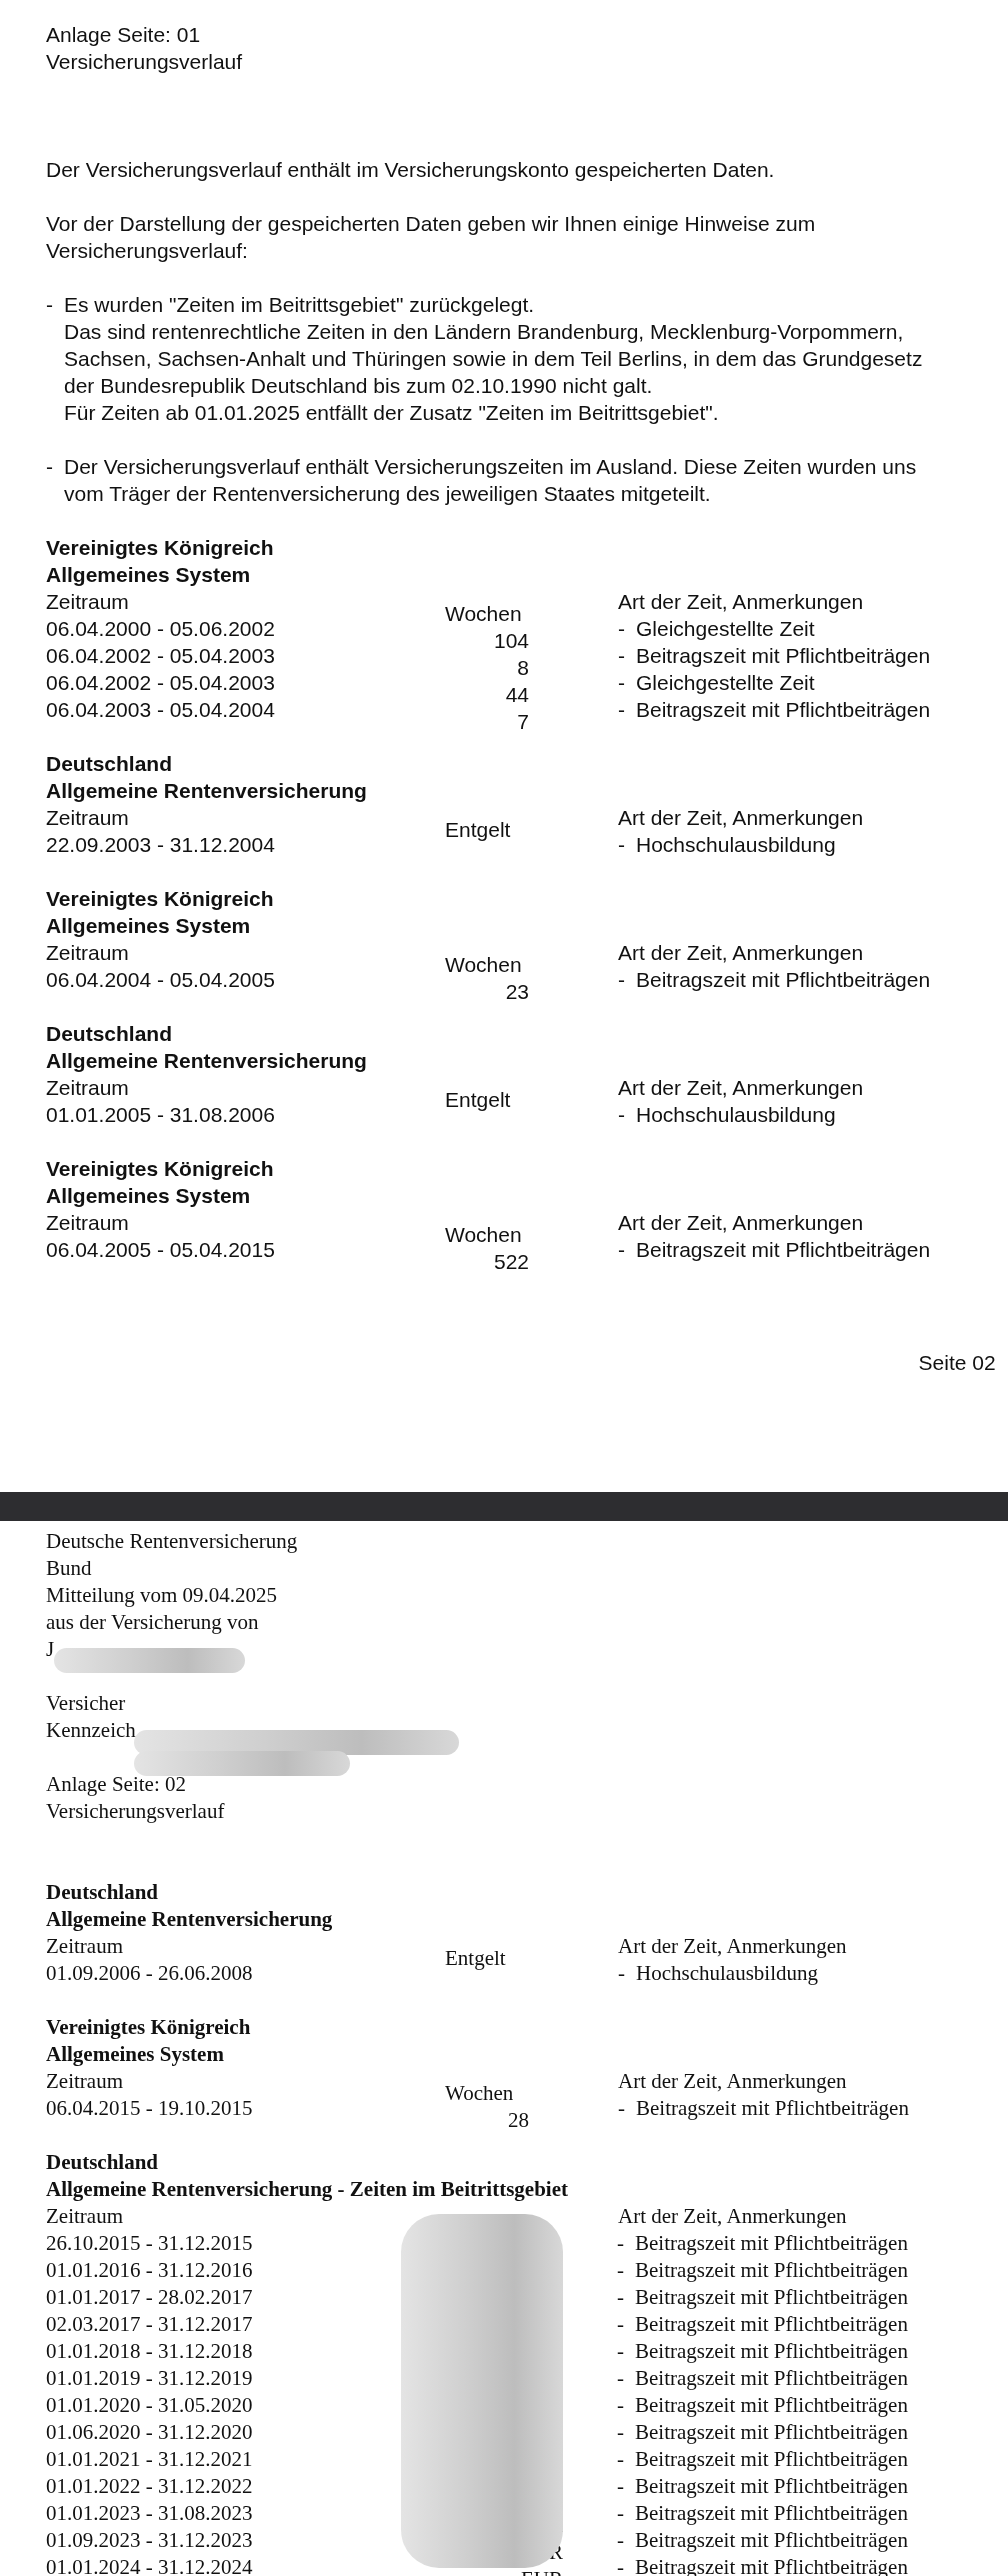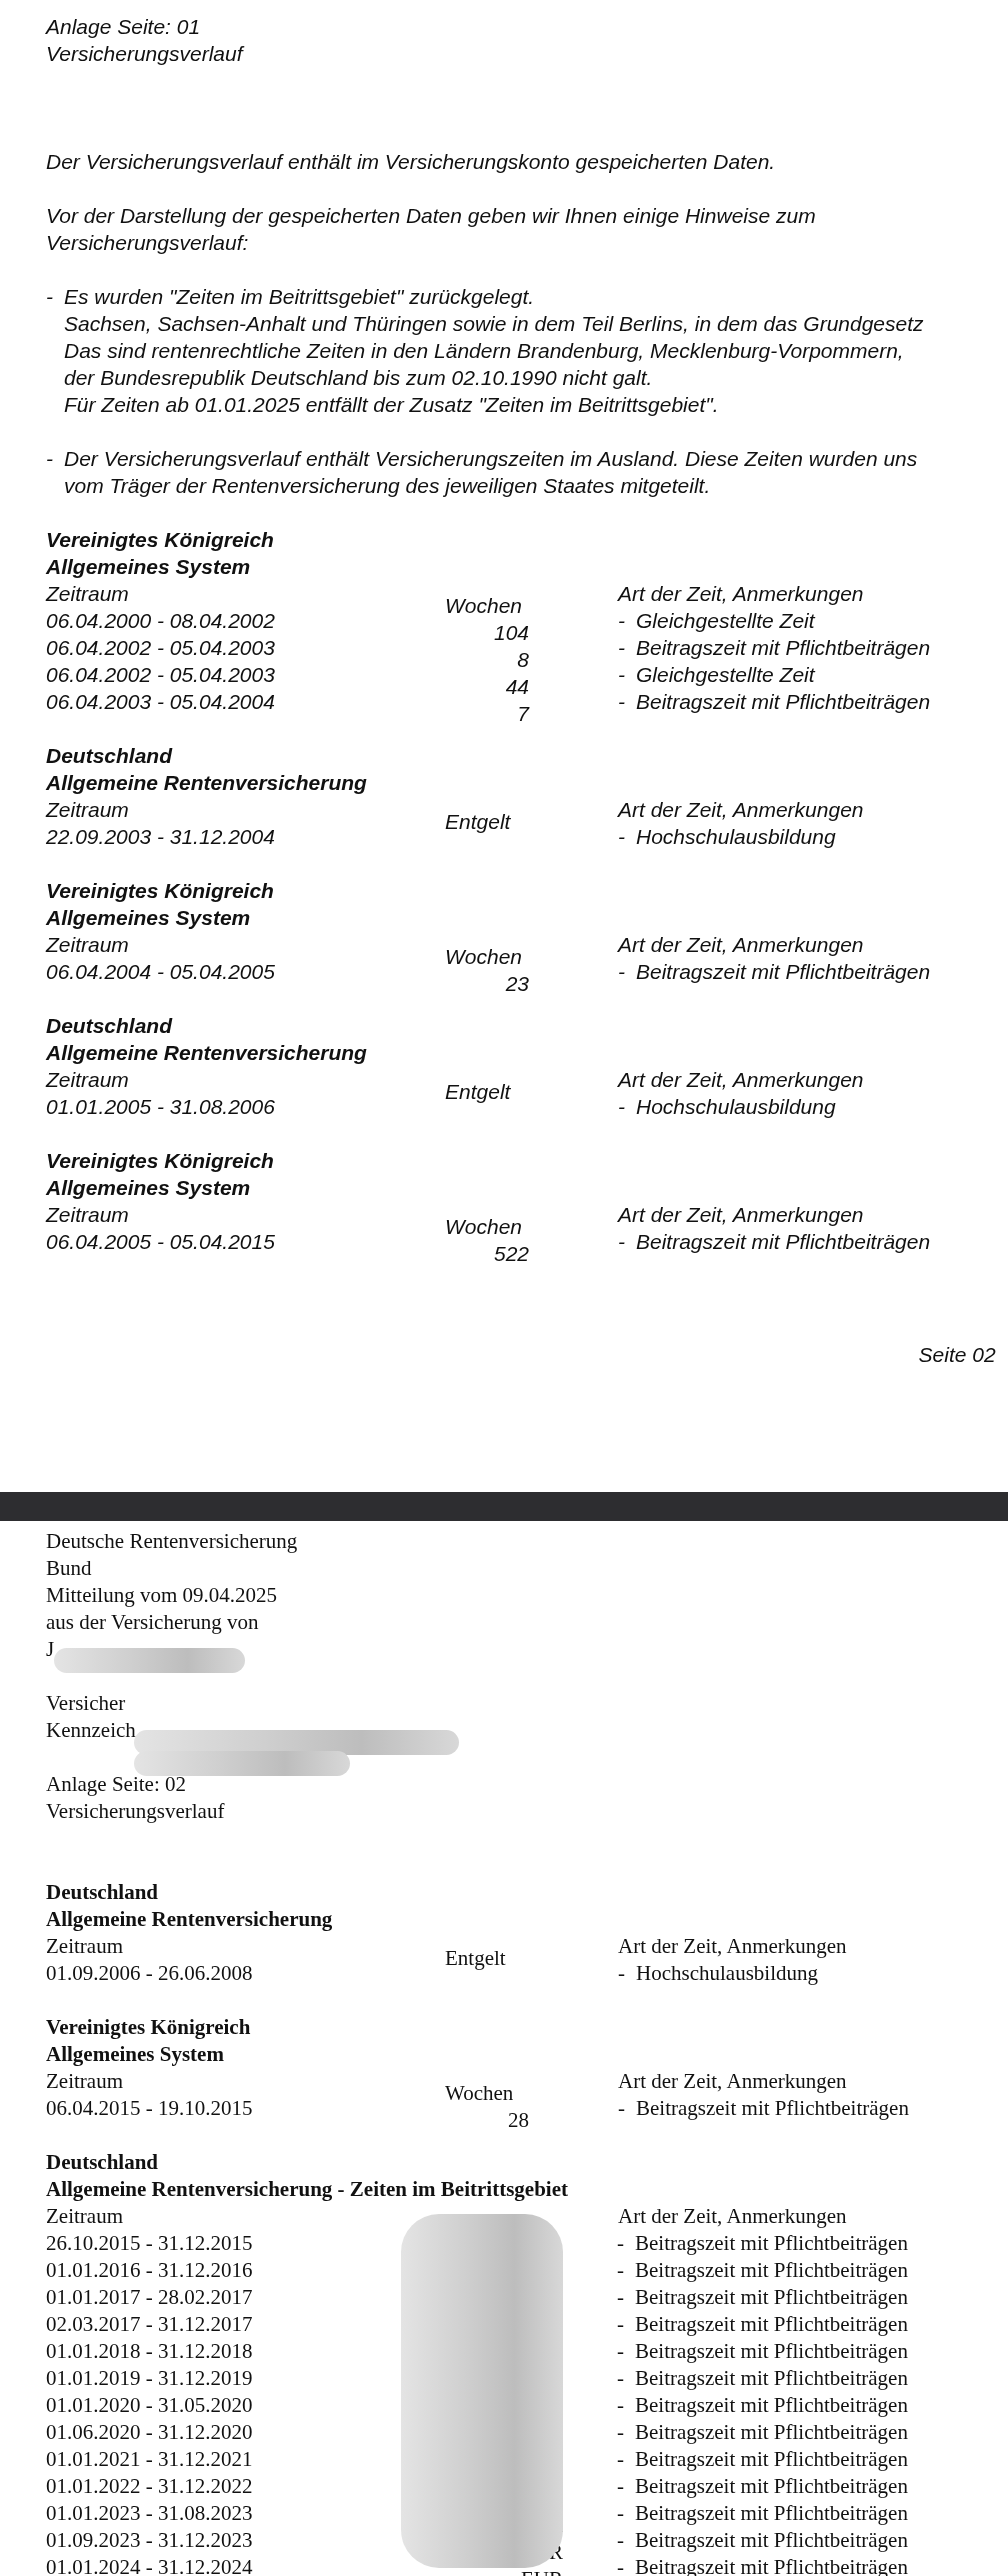--- a/index.html
+++ b/index.html
@@ -1,21 +1,21 @@
 <!DOCTYPE html>
 <html><head>
 <meta charset="utf-8">
 <style>
   html, body { margin: 0; padding: 0; background: #ffffff; }
   body {
     width: 1008px; height: 2576px; overflow: hidden; position: relative;
     font-family: "Liberation Sans", sans-serif; font-size: 21px; line-height: 27px; color: #111111;
   }
   .page { position: absolute; left: 0; width: 1008px; }
-  #page1 { top: 0; height: 1847px; font-style: italic; }
+  #page1 { top: 8px; height: 1847px; }
   #separator { position: absolute; left: 0; top: 1492px; width: 1008px; height: 29px; background: #2d2d30; }
   #page2 { top: 1526px; height: 1182px; font-family: Liberation Serif, serif; }
   .content { padding-left: 46px; padding-right: 19px; }
   .line { height: 27px; white-space: nowrap; }
   .gap { height: 27px; }
   .bold { font-weight: bold; }
   .bullet { display: flex; }
   .bullet .dash { width: 18px; flex: none; }
   .bullet .btext { white-space: nowrap; }
   .row { display: flex; height: 27px; white-space: nowrap; align-items: center; }
@@ -41,22 +41,22 @@
     <div class="line">Der Versicherungsverlauf enthält im Versicherungskonto gespeicherten Daten.</div>
     <div class="gap"></div>
     <div class="line">Vor der Darstellung der gespeicherten Daten geben wir Ihnen einige Hinweise zum</div>
     <div class="line">Versicherungsverlauf:</div>
     <div class="gap"></div>
 
     <div class="bullet">
       <span class="dash">-</span>
       <div class="btext">
         <div class="line">Es wurden "Zeiten im Beitrittsgebiet" zurückgelegt.</div>
+        <div class="line">Das sind rentenrechtliche Zeiten in den Ländern Brandenburg, Mecklenburg-Vorpommern,</div>
         <div class="line">Sachsen, Sachsen-Anhalt und Thüringen sowie in dem Teil Berlins, in dem das Grundgesetz</div>
-        <div class="line">Das sind rentenrechtliche Zeiten in den Ländern Brandenburg, Mecklenburg-Vorpommern,</div>
         <div class="line">der Bundesrepublik Deutschland bis zum 02.10.1990 nicht galt.</div>
         <div class="line">Für Zeiten ab 01.01.2025 entfällt der Zusatz "Zeiten im Beitrittsgebiet".</div>
       </div>
     </div>
     <div class="gap"></div>
     <div class="bullet">
       <span class="dash">-</span>
       <div class="btext">
         <div class="line">Der Versicherungsverlauf enthält Versicherungszeiten im Ausland. Diese Zeiten wurden uns</div>
         <div class="line">vom Träger der Rentenversicherung des jeweiligen Staates mitgeteilt.</div>
@@ -67,21 +67,21 @@
     <div id="p1-sections">
         <div>
           <div class="line bold">Vereinigtes Königreich</div>
           <div class="line bold">Allgemeines System</div>
           <div class="row">
       <span class="c1">Zeitraum</span>
       <span class="c2">Wochen</span>
       <span class="c3">Art der Zeit, Anmerkungen</span>
     </div>
           <div class="row">
-        <span class="c1">06.04.2000 - 08.04.2002</span>
+        <span class="c1">06.04.2000 - 05.06.2002</span>
         <span class="c2 num">104</span>
         <span class="c3"><span class="dash">-</span><span>Gleichgestellte Zeit</span></span>
       </div>
           <div class="row">
         <span class="c1">06.04.2002 - 05.04.2003</span>
         <span class="c2 num">8</span>
         <span class="c3"><span class="dash">-</span><span>Beitragszeit mit Pflichtbeiträgen</span></span>
       </div>
           <div class="row">
         <span class="c1">06.04.2002 - 05.04.2003</span>

